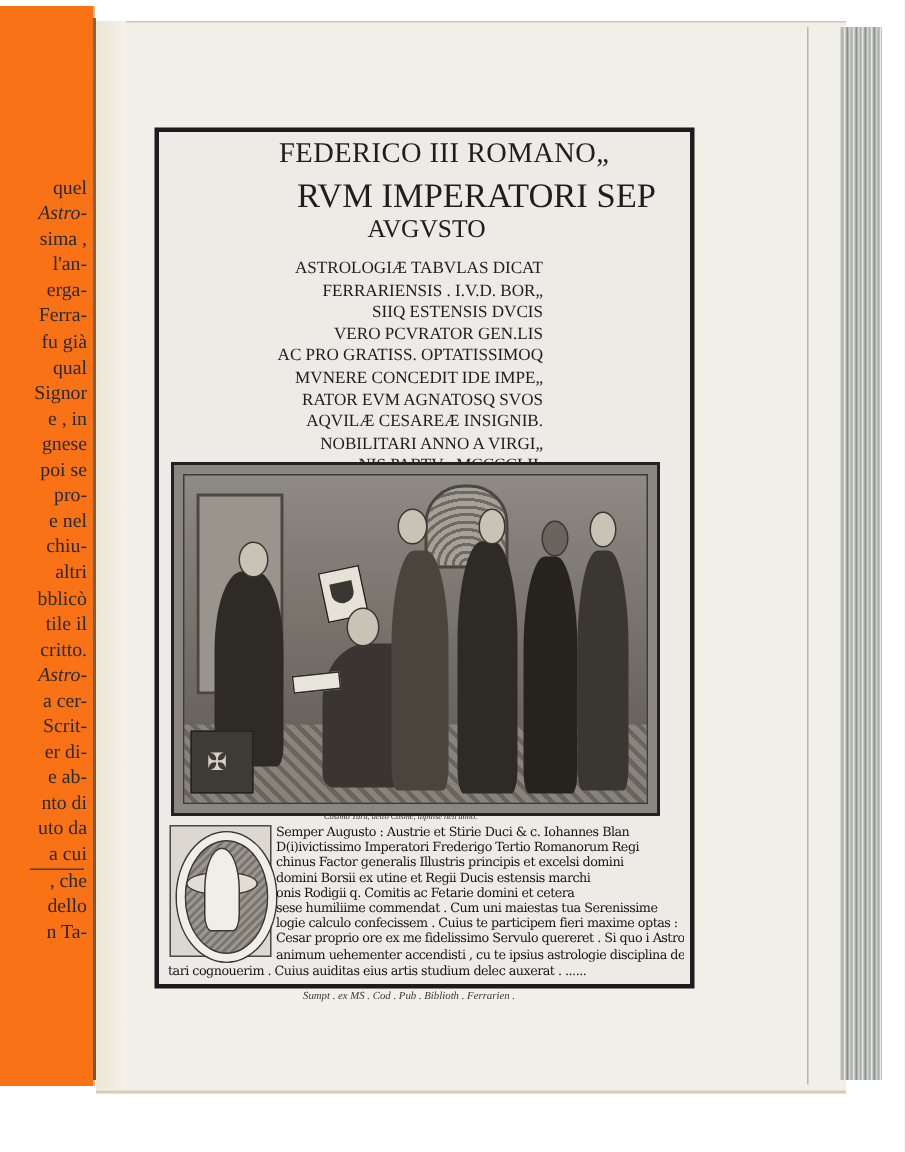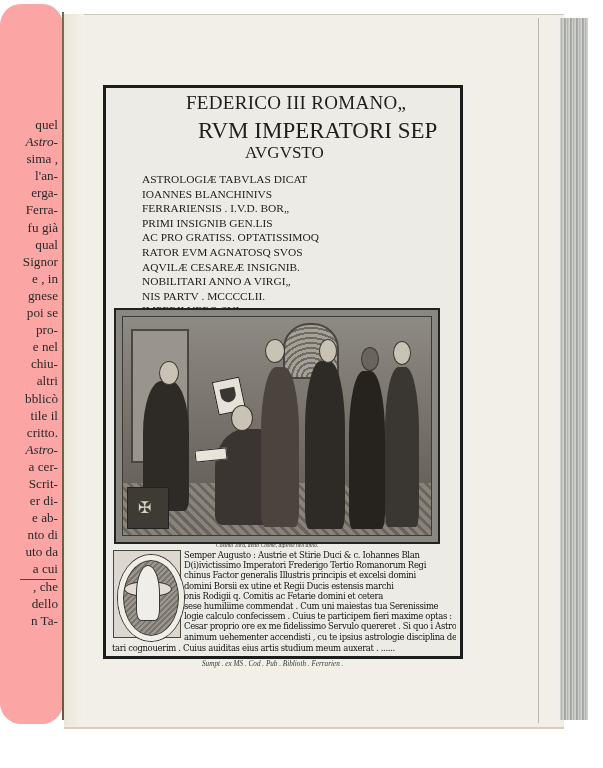--- a/index.html
+++ b/index.html
@@ -1,39 +1,39 @@
 <!DOCTYPE html>
 <html><head>
 <meta charset="utf-8">
 <style>
   html, body { margin:0; padding:0; }
   body { width:603px; height:768px; background:#ffffff; position:relative; overflow:hidden; font-family:"DejaVu Serif", serif; }
 
   
-  .left-page { position:absolute; left:0; top:4px; width:62px; height:720px; background:#fca5a5; border-right:1px solid #b9b9b2;border-radius:21px; }
+  .left-page { position:absolute; left:0; top:4px; width:62px; height:720px; background:#f97316; border-right:1px solid #b9b9b2; }
   .left-page-text { position:absolute; right:4px; top:112px; width:60px; text-align:right; font-family:"Liberation Serif", serif; font-size:13.2px; line-height:17.1px; color:#2a2a2a; }
   .left-page-text .ln { display:block; white-space:nowrap; }
   .left-page-text .it { font-style:italic; }
   .left-page-rule { position:absolute; right:6px; top:575px; width:36px; height:1px; background:#444; }
   .gutter { position:absolute; left:62px; top:12px; width:2px; height:708px; background:linear-gradient(#7a6a50, #6a5a40); }
 
   
   .right-page { position:absolute; left:64px; top:14px; width:500px; height:712px; background:#f2efe8; border-top:1px solid #cfc8b8; border-bottom:2px solid #d8cdb6; }
   .right-page-fold { position:absolute; left:64px; top:14px; width:20px; height:712px; background:linear-gradient(90deg,#ece6d6,#f4f1ea); }
   .page-stack { position:absolute; left:560px; top:18px; width:28px; height:702px; background:repeating-linear-gradient(90deg,#d8dad8 0px,#a8aaa6 2px,#e6e6e2 3px,#8c8e8a 5px,#c8cac6 6px); }
   .page-edge-line { position:absolute; left:538px; top:18px; width:1px; height:705px; background:#b8b6ae; }
 
   
   .plate { position:absolute; left:103px; top:85px; width:354px; height:568px; border:3px solid #1c1c1c; background:#ecebe6; }
 
   .title-block { position:absolute; left:0; top:0; width:100%; text-align:center; color:#1e1e1e; }
   .t1 { position:absolute; left:80px; top:4px; font-family:"Liberation Serif", serif; font-size:19px; letter-spacing:0.3px; white-space:nowrap; }
   .t2 { position:absolute; left:92px; top:30px; font-family:"Liberation Serif", serif; font-size:23px; white-space:nowrap; }
   .t3 { position:absolute; left:139px; top:55px; font-family:"Liberation Serif", serif; font-size:17px; white-space:nowrap;text-align:right; }
-  .dedication { position:absolute; left:36px; top:84px; width:220px; text-align:left; font-family:"Liberation Serif", serif; font-size:11.4px; line-height:14.6px; color:#1e1e1e; }
+  .dedication { position:absolute; left:36px; top:84px; width:220px; text-align:right; font-family:"Liberation Serif", serif; font-size:11.4px; line-height:14.6px; color:#1e1e1e; }
   .dedication .ln { display:block; white-space:nowrap; }
 
   
   .engraving { position:absolute; left:8px; top:220px; width:322px; height:232px; border:2px solid #222; background:#8a8680; overflow:hidden; }
   .eng-inner { position:absolute; left:6px; top:6px; right:6px; bottom:6px; border:1px solid #3a3a3a; background:linear-gradient(180deg,#8e8a84 0%,#7a766e 40%,#5c5852 100%); }
   .eng-wall-panel { position:absolute; left:8px; top:12px; width:54px; height:130px; border:2px solid #4a4640; background:#9a958c; }
   .eng-arch { position:absolute; left:160px; top:6px; width:52px; height:52px; border-radius:26px 26px 0 0; border:2px solid #4a4640; background:repeating-radial-gradient(circle at 50% 100%, #a6a196 0 3px, #6e6a62 3px 5px); }
   .eng-floor { position:absolute; left:0; bottom:0; width:100%; height:52px; background:repeating-linear-gradient(45deg,#8d887e 0 4px,#6a665e 4px 7px); opacity:0.9; }
   .fig { position:absolute; background:#2e2b27; border-radius:40% 40% 10% 10%; }
   .head { position:absolute; background:#c9c3b6; border-radius:50%; border:1px solid #3a3632; }
@@ -105,24 +105,25 @@
 
 <div class="plate">
   <div class="title-block">
     <div class="t1">FEDERICO III ROMANO„</div>
     <div class="t2">RVM IMPERATORI SEP</div>
     <div class="t3">AVGVSTO</div>
   </div>
 
   <div class="dedication" id="dedication-lines">
       <span class="ln">ASTROLOGIÆ TABVLAS DICAT</span>
-      <span class="ln">IOANNES BLANCHINIVS</span>
       <span class="ln">FERRARIENSIS . I.V.D. BOR„</span>
-      <span class="ln">PRIMI INSIGNIB GEN.LIS</span>
+      <span class="ln">SIIQ ESTENSIS DVCIS</span>
+      <span class="ln">VERO PCVRATOR GEN.LIS</span>
       <span class="ln">AC PRO GRATISS. OPTATISSIMOQ</span>
+      <span class="ln">MVNERE CONCEDIT IDE IMPE„</span>
       <span class="ln">RATOR EVM AGNATOSQ SVOS</span>
       <span class="ln">AQVILÆ CESAREÆ INSIGNIB.</span>
       <span class="ln">NOBILITARI ANNO A VIRGI„</span>
       <span class="ln">NIS PARTV . MCCCCLII.</span>
       <span class="ln">IMPERII VERO SVI</span>
       <span class="ln">.XII .</span>
     </div>
 
   <div class="engraving" title="Engraving: kneeling scholar presents a book to a seated figure holding a coat of arms, with courtiers standing behind">
     <div class="eng-inner">
@@ -164,16 +165,16 @@
       <span class="ln">Semper Augusto : Austrie et Stirie Duci &amp; c. Iohannes Blan</span>
       <span class="ln">D(i)ivictissimo Imperatori Frederigo Tertio Romanorum Regi</span>
       <span class="ln">chinus Factor generalis Illustris principis et excelsi domini</span>
       <span class="ln">domini Borsii ex utine et Regii Ducis estensis marchi</span>
       <span class="ln">onis Rodigii q. Comitis ac Fetarie domini et cetera</span>
       <span class="ln">sese humiliime commendat . Cum uni maiestas tua Serenissime</span>
       <span class="ln">logie calculo confecissem . Cuius te participem fieri maxime optas :</span>
       <span class="ln">Cesar proprio ore ex me fidelissimo Servulo quereret . Si quo i Astro</span>
       <span class="ln">animum uehementer accendisti , cu te ipsius astrologie disciplina delec</span>
     </div>
-  <div class="gothic-last">tari cognouerim . Cuius auiditas eius artis studium meum auxerat . ......</div>
+  <div class="gothic-last">tari cognouerim . Cuius auiditas eius artis studium delec auxerat . ......</div>
 </div>
 
 <div class="source-caption">Sumpt . ex MS . Cod . Pub . Biblioth . Ferrarien .</div>
 
 </body></html>

